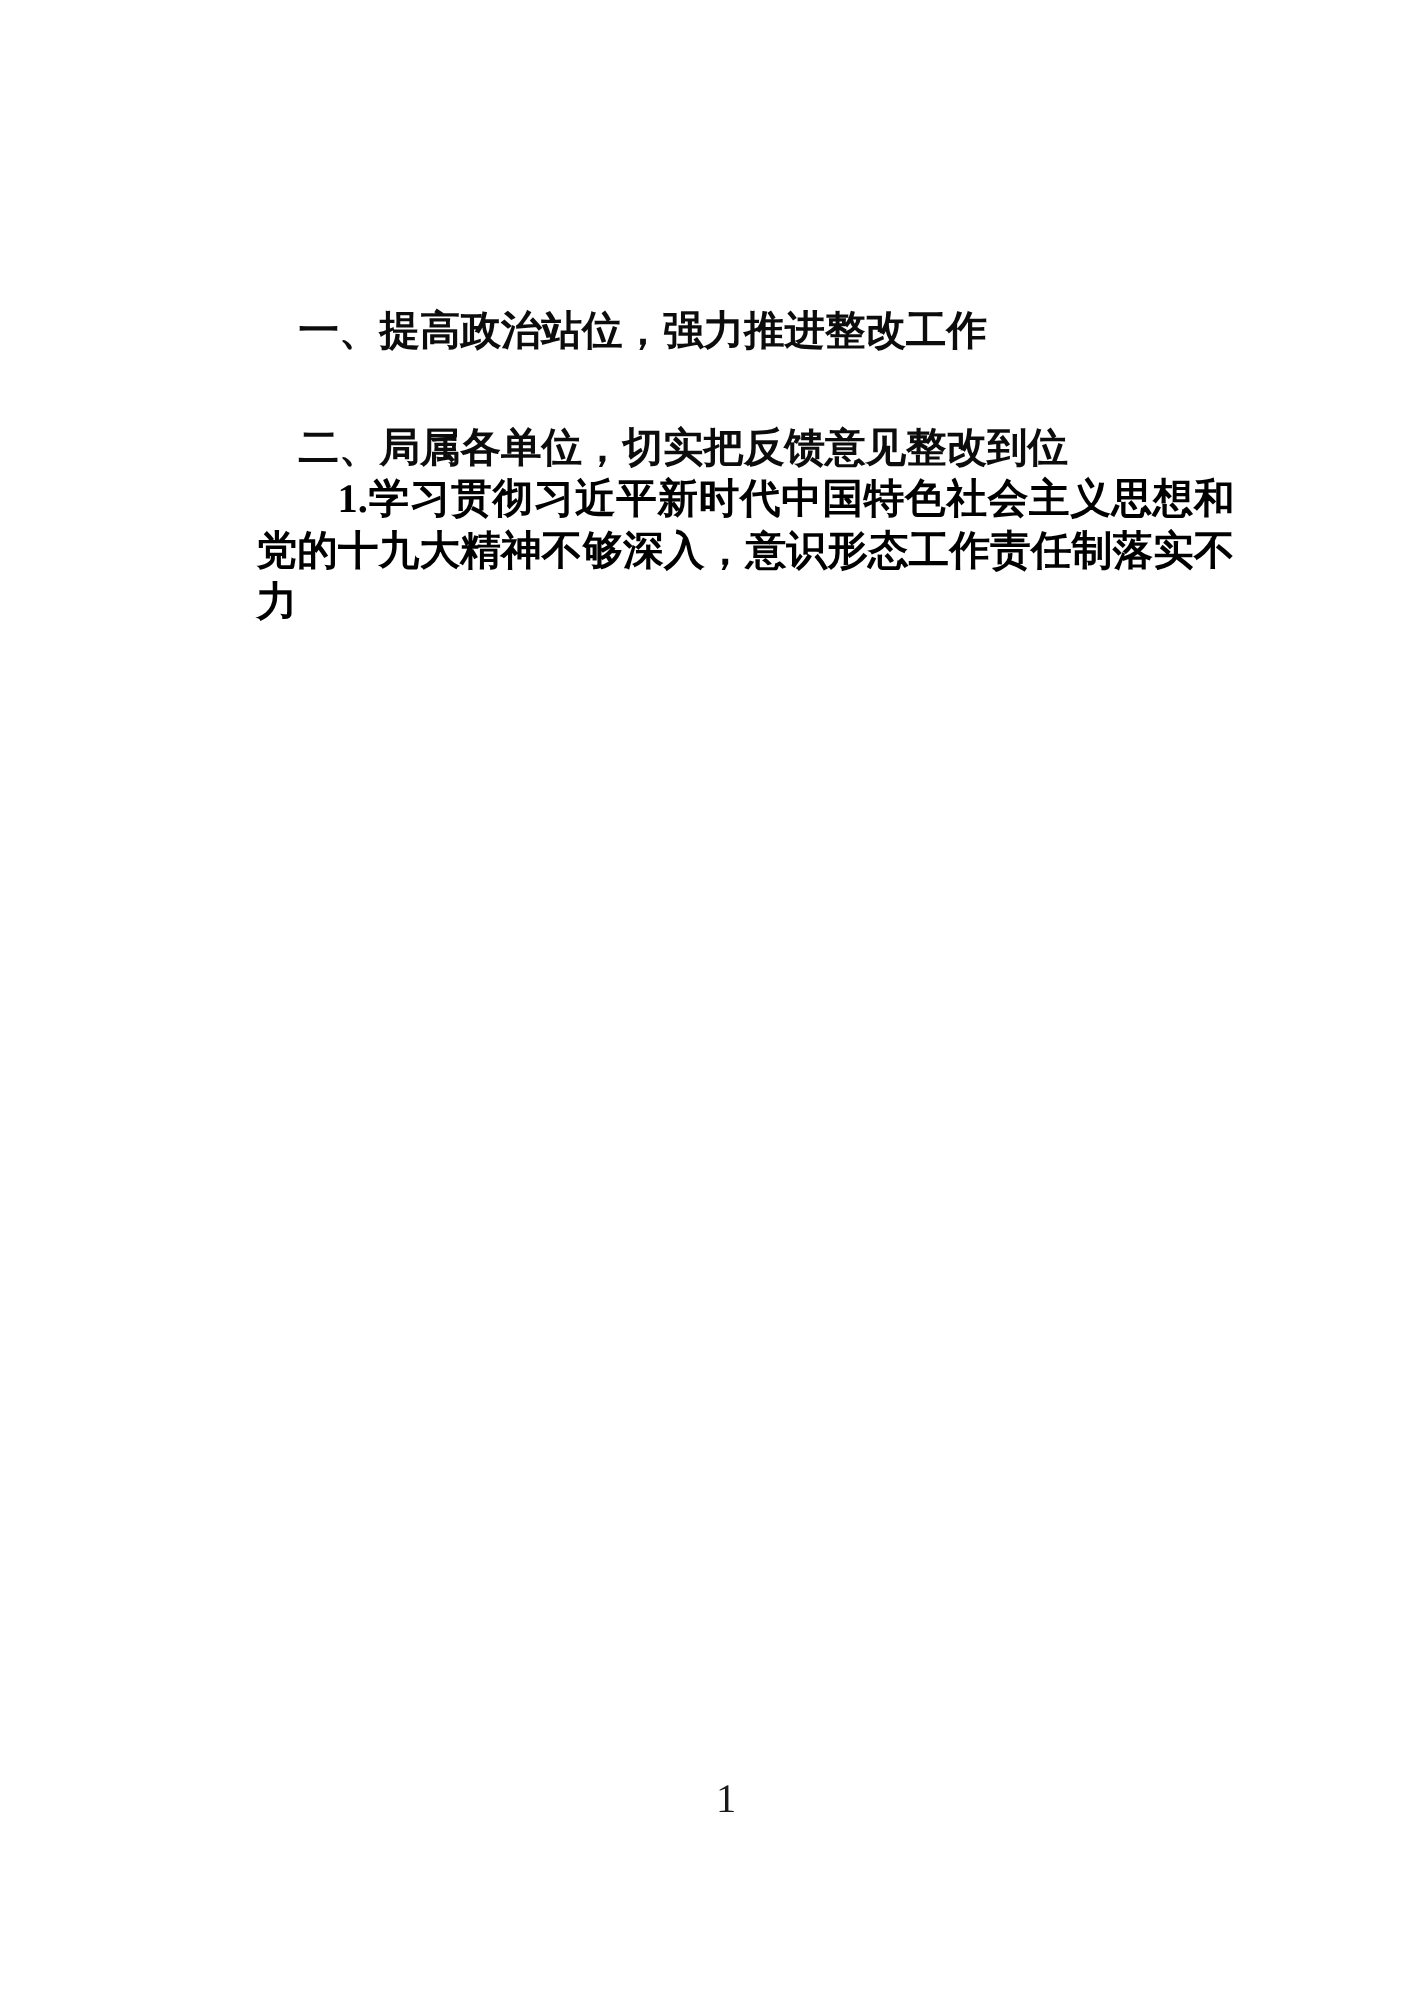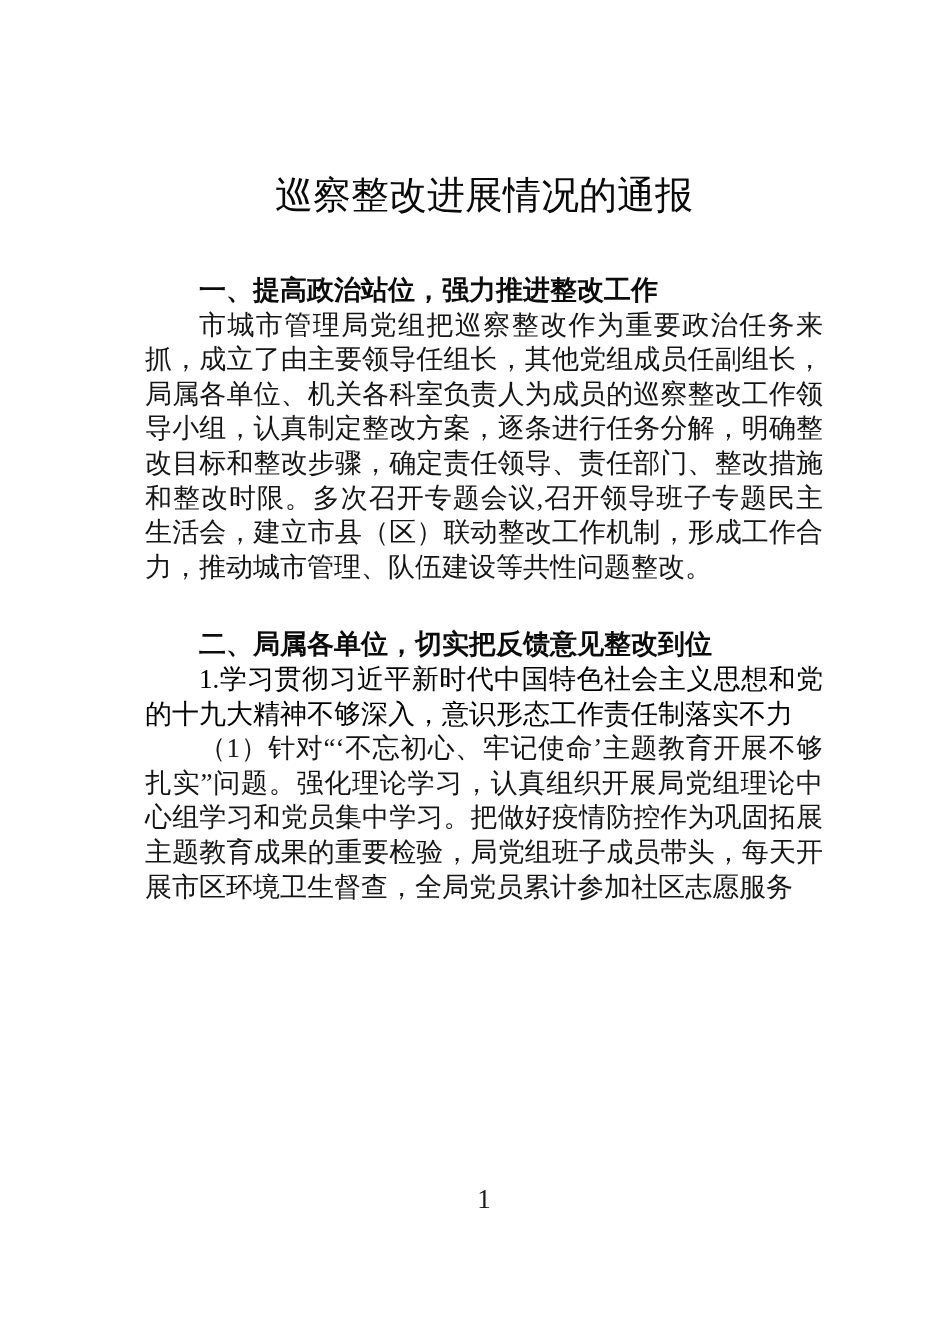--- a/index.html
+++ b/index.html
@@ -38,49 +38,46 @@
     text-align: justify;
     color: #151515;
   }
   .block {
     margin: 0;
     text-indent: 2em;
   }
   .block.paragraph   { font-weight: 400; }
   .block.heading-1   { font-weight: 600; color: #0c0c0c; margin-top: 43px; }
   .block.heading-2   { font-weight: 400; }
-  .block.heading-bold{ font-weight: 400; color: #000000; }
+  .block.heading-bold{ font-weight: 700; color: #000000; margin-left: 26px; }
   .page-footer {
     position: absolute;
     top: 1182px;
     left: 145px;
     width: 678px;
     text-align: center;
   }
   .page-number {
     font-family: "Liberation Serif", serif;
     font-size: 27px;
     line-height: 34px;
     color: #1a1a1a;
   }
 </style>
 </head>
 <body>
 
 <div class="page">
 
   <h1 class="doc-title">
-    <span class="title-line">巡察整改进展情况的通报</span>
   </h1>
 
   <div class="doc-body" id="doc-body">
       <div class="block heading-1">一、提高政治站位，强力推进整改工作</div>
-      <div class="block paragraph">市城市管理局党组把巡察整改作为重要政治任务来抓，成立了由主要领导任组长，其他党组成员任副组长，局属各单位、机关各科室负责人为成员的巡察整改工作领导小组，认真制定整改方案，逐条进行任务分解，明确整改目标和整改步骤，确定责任领导、责任部门、整改措施和整改时限。多次召开专题会议,召开领导班子专题民主生活会，建立市县（区）联动整改工作机制，形成工作合力，推动城市管理、队伍建设等共性问题整改。</div>
       <div class="block heading-1">二、局属各单位，切实把反馈意见整改到位</div>
       <div class="block heading-bold">1.学习贯彻习近平新时代中国特色社会主义思想和党的十九大精神不够深入，意识形态工作责任制落实不力</div>
-      <div class="block paragraph">（1）针对“‘不忘初心、牢记使命’主题教育开展不够扎实”问题。强化理论学习，认真组织开展局党组理论中心组学习和党员集中学习。把做好疫情防控作为巩固拓展主题教育成果的重要检验，局党组班子成员带头，每天开展市区环境卫生督查，全局党员累计参加社区志愿服务</div>
     </div>
 
   <div class="page-footer">
     <span class="page-number">1</span>
   </div>
 
 </div>
 
 </body></html>

